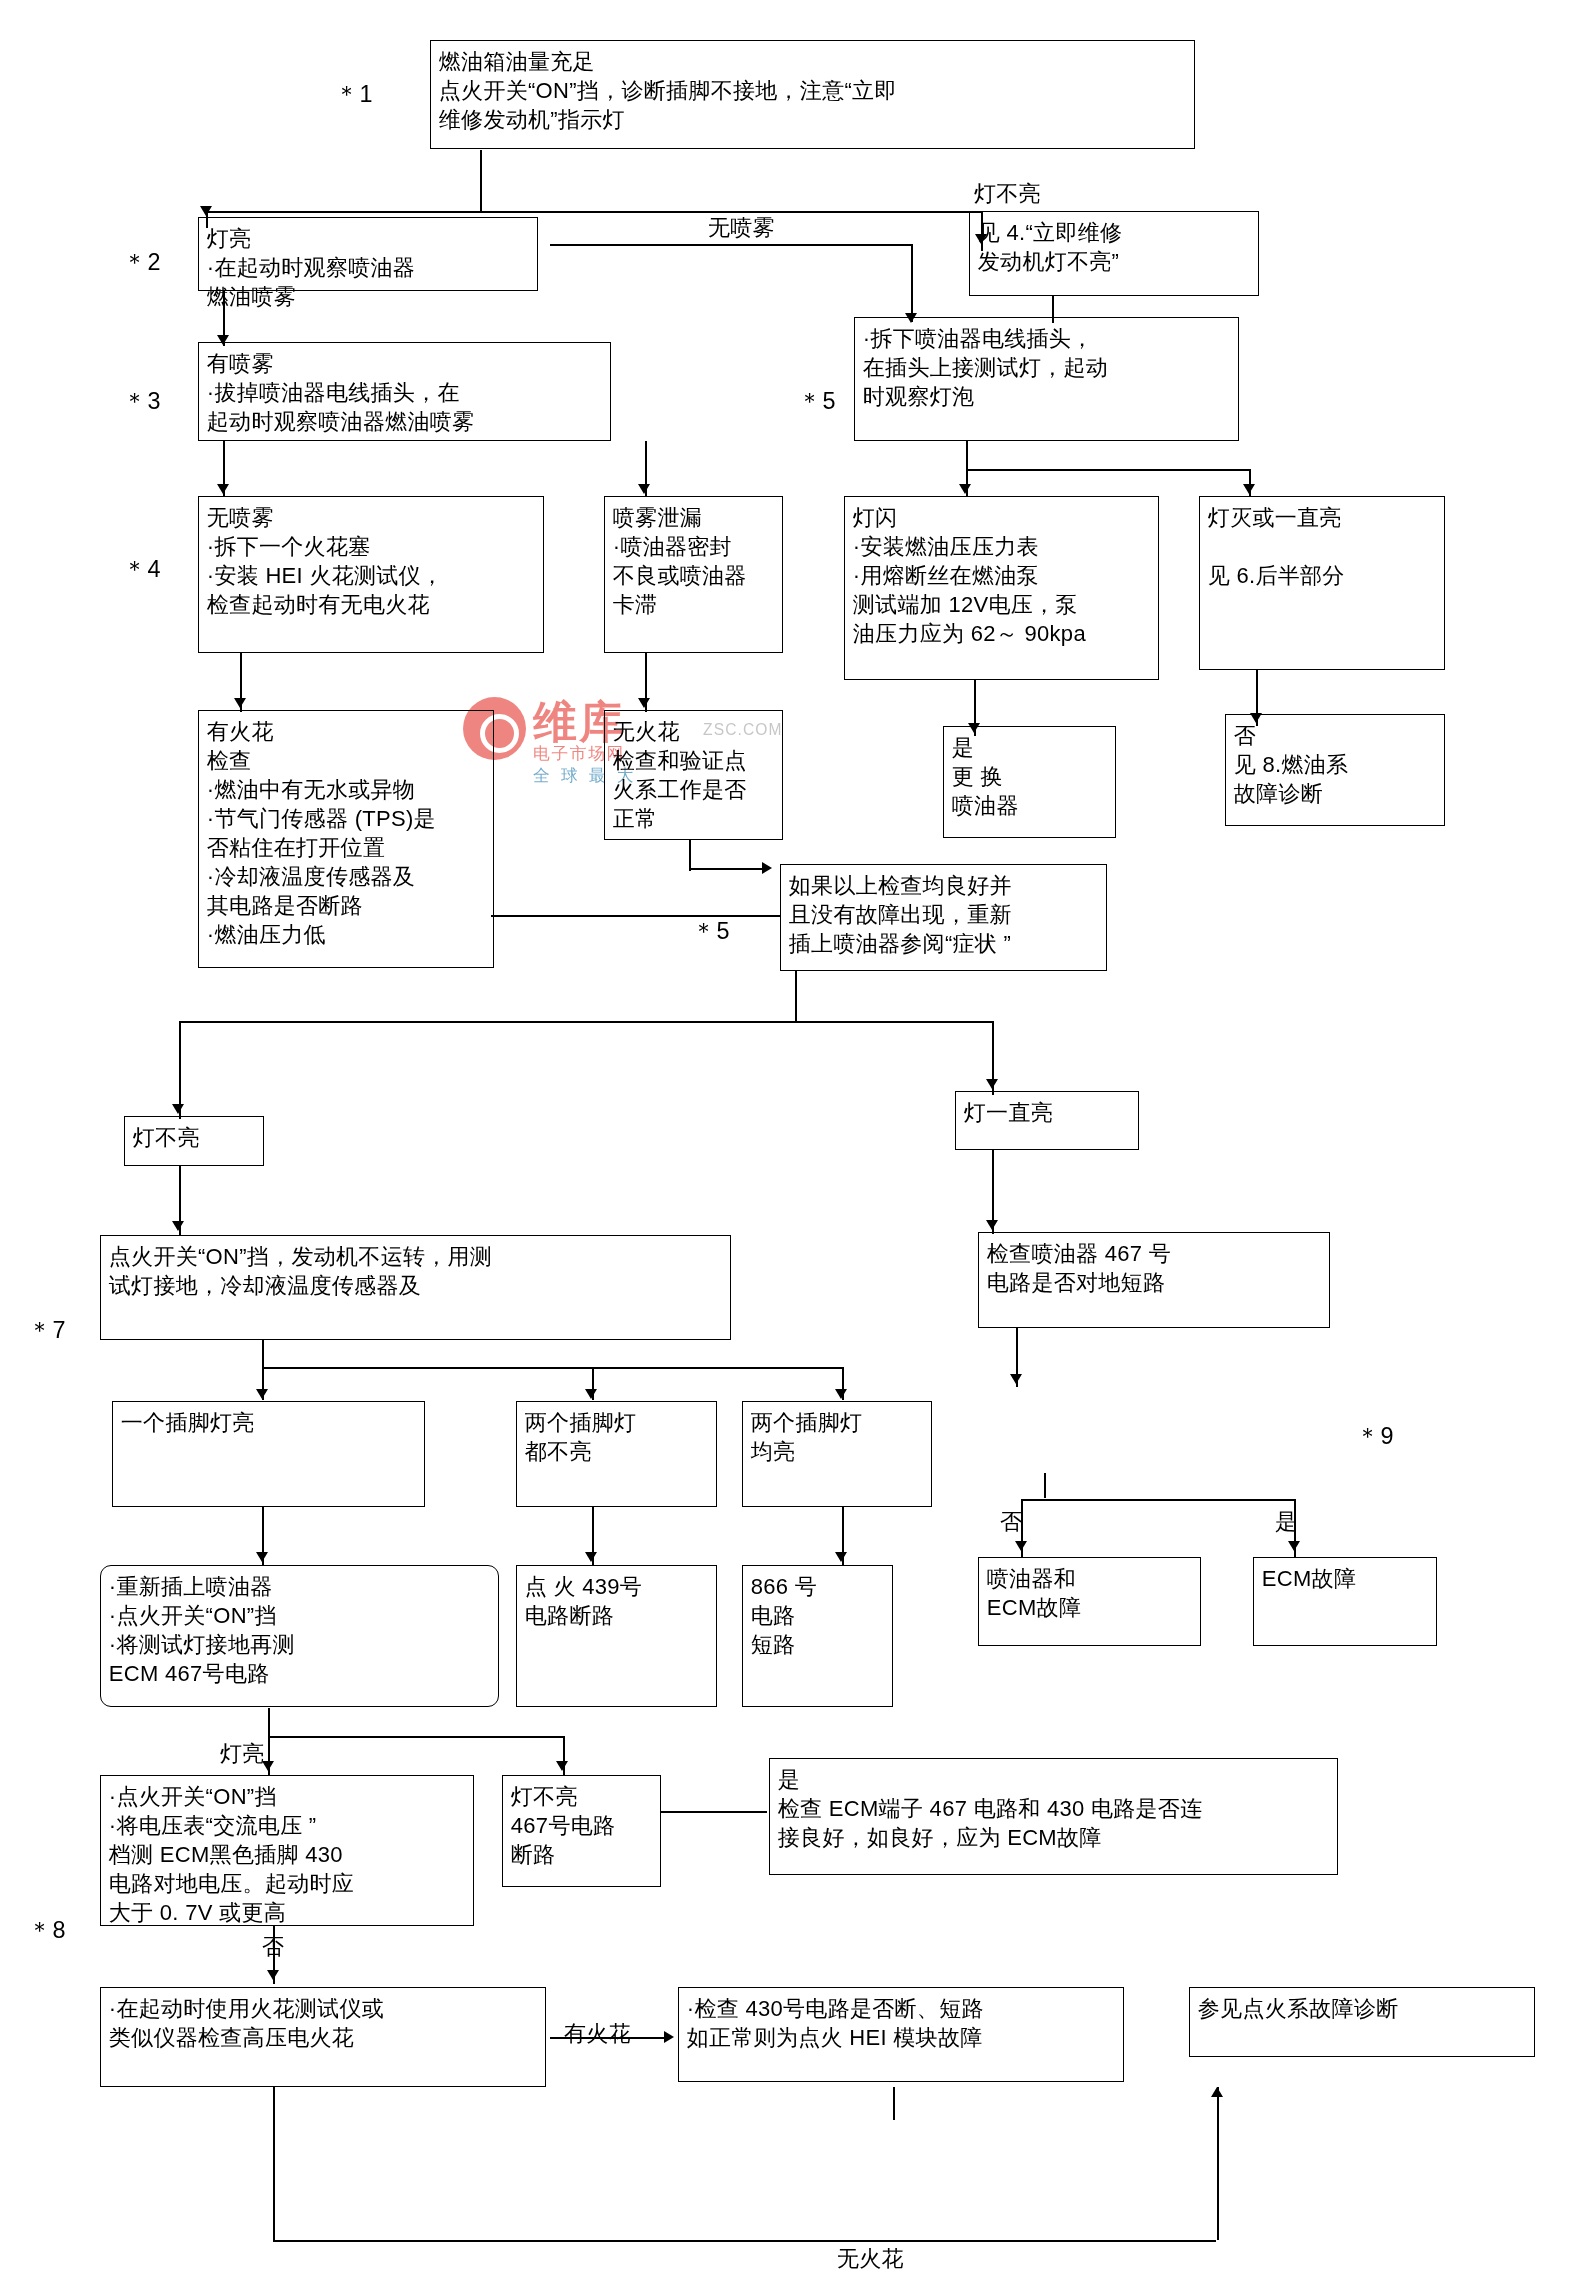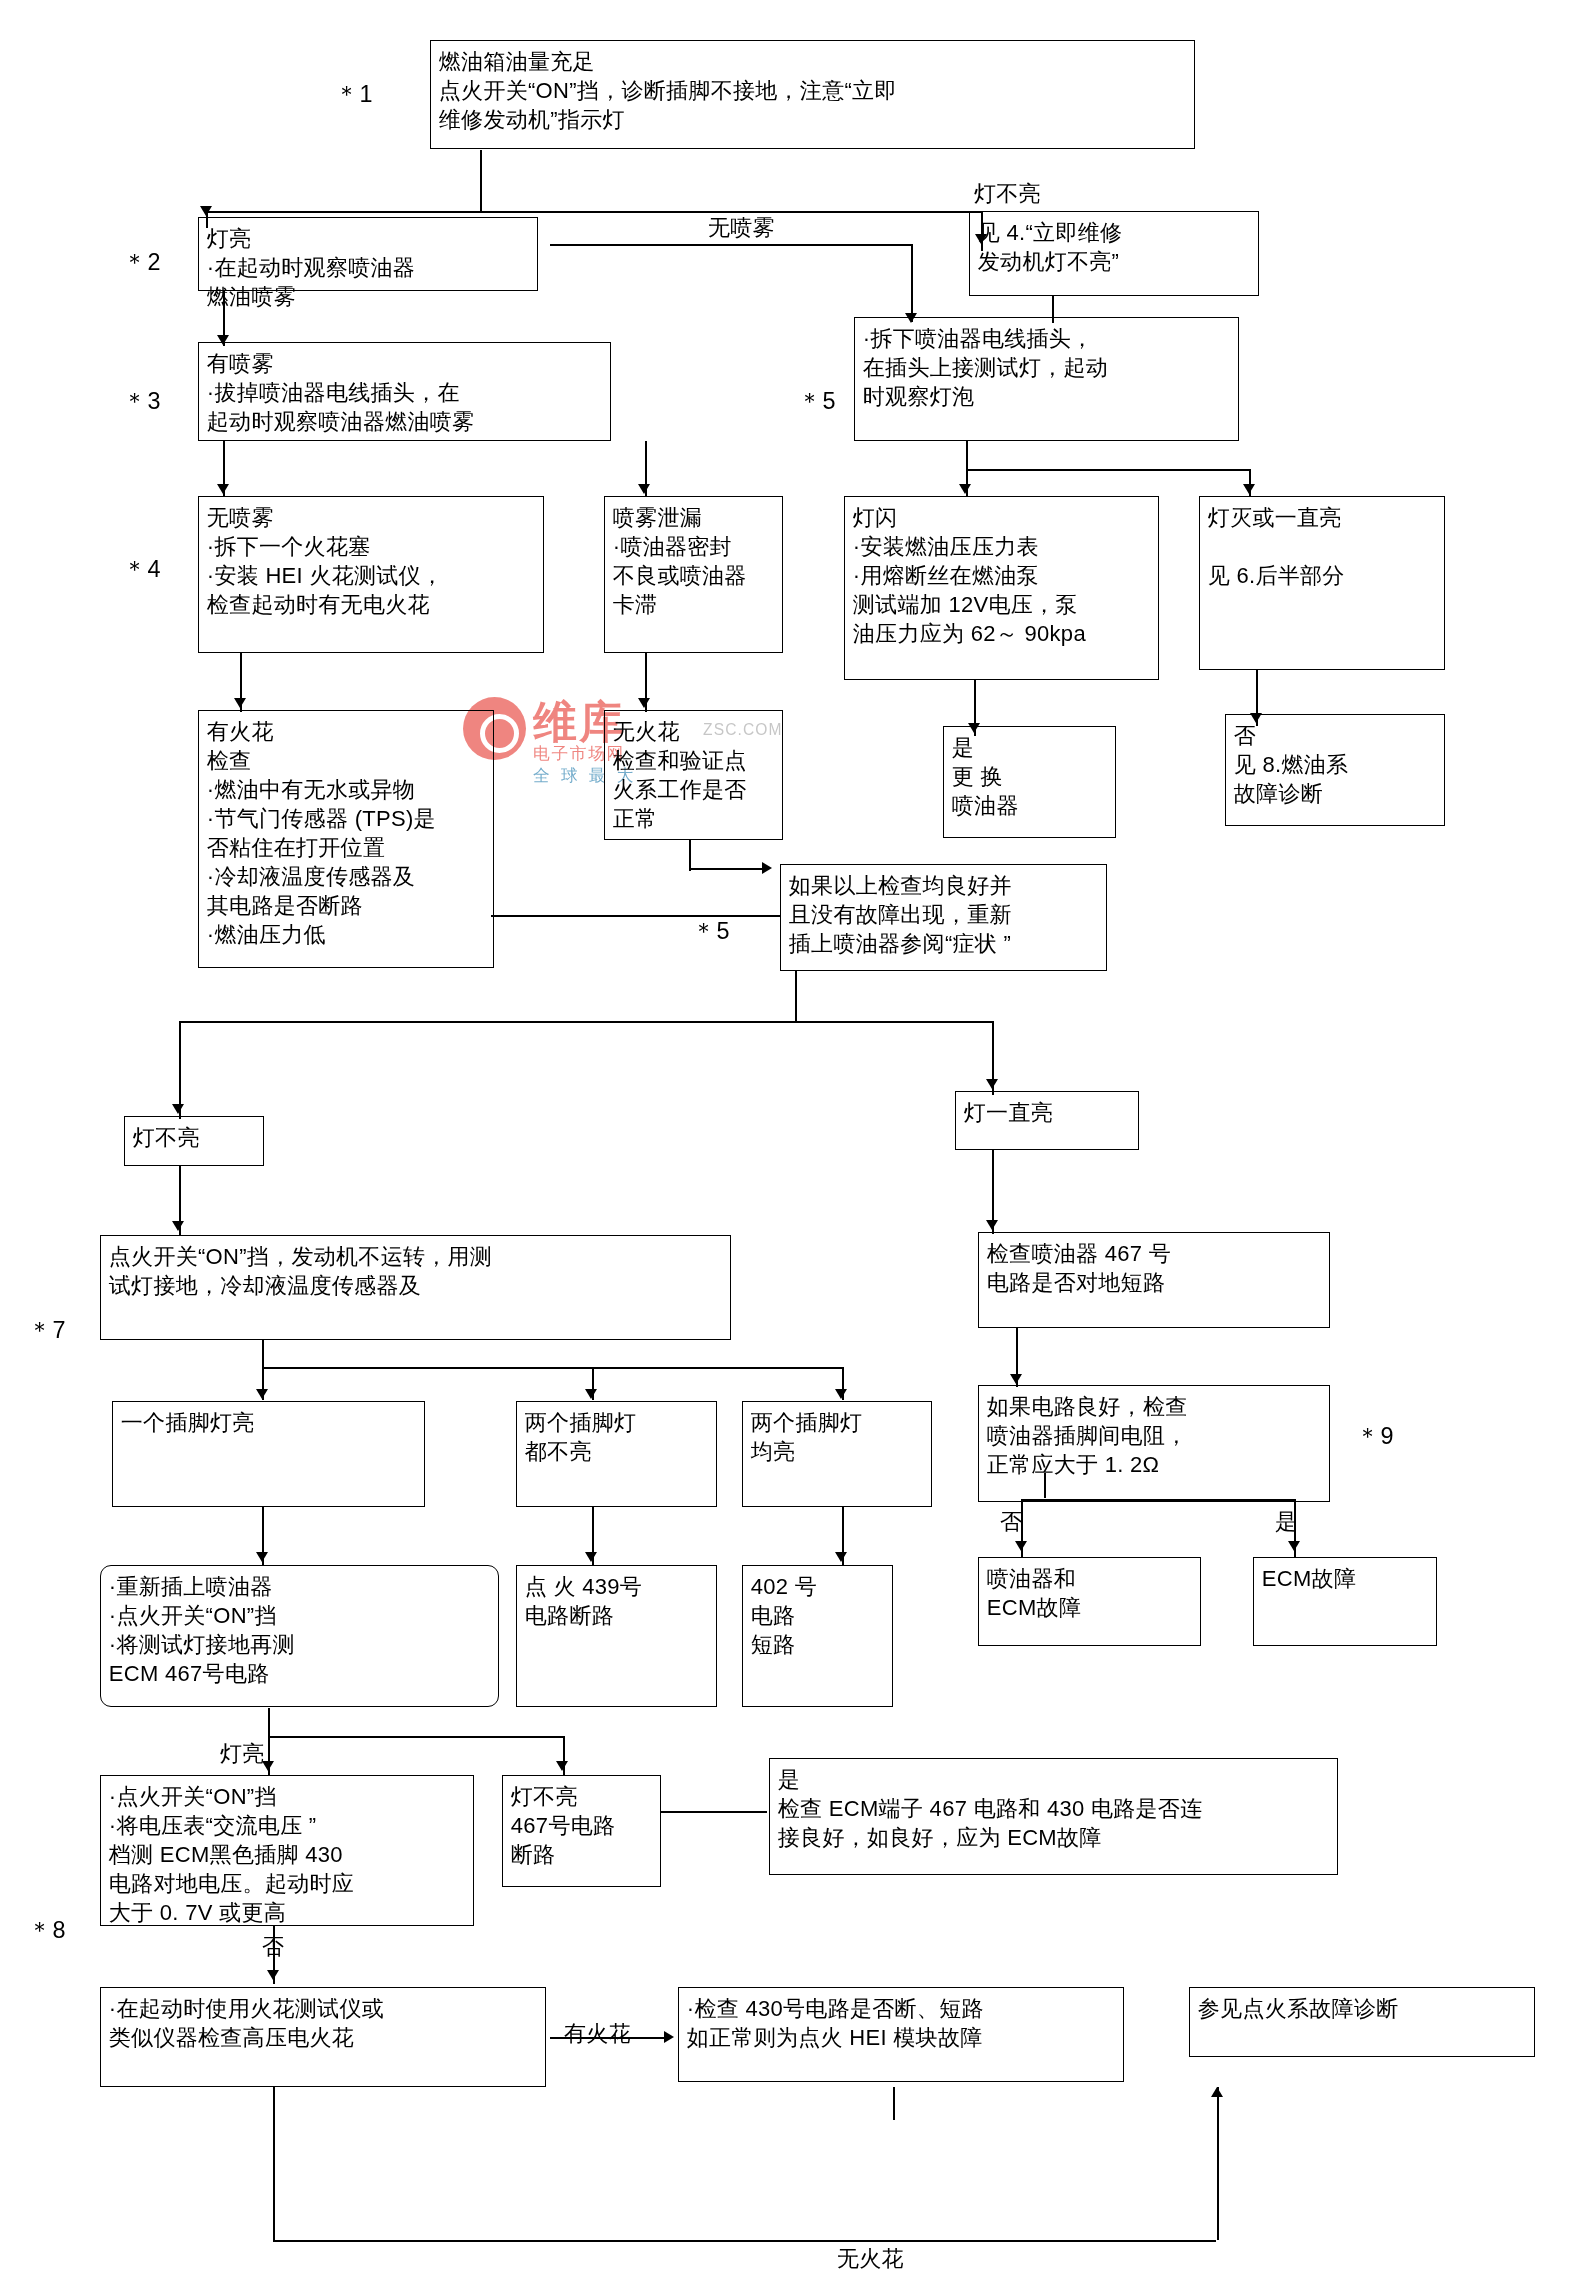--- a/index.html
+++ b/index.html
@@ -306,23 +306,20 @@
   <div class="box" style="left:124px;top:1116px;width:140px;height:50px;">灯不亮</div>
 
   <div class="box" style="left:955px;top:1091px;width:184px;height:59px;">灯一直亮</div>
 
   <div class="box" style="left:100px;top:1235px;width:631px;height:105px;">点火开关“ON”挡，发动机不运转，用测
 试灯接地，冷却液温度传感器及</div>
 
   <div class="box" style="left:978px;top:1232px;width:352px;height:96px;">检查喷油器 467 号
 电路是否对地短路</div>
 
-  <div class="box" style="left:978px;top:1385px;width:352px;height:117px;">如果电路良好，检查
-喷油器插脚间电阻，
-正常应大于 1. 2Ω</div>
 
   <div class="box" style="left:112px;top:1401px;width:313px;height:106px;">一个插脚灯亮</div>
 
   <div class="box" style="left:516px;top:1401px;width:201px;height:106px;">两个插脚灯
 都不亮</div>
 
   <div class="box" style="left:742px;top:1401px;width:190px;height:106px;">两个插脚灯
 均亮</div>
 
   <div class="box" style="left:978px;top:1557px;width:223px;height:89px;">喷油器和
@@ -331,21 +328,21 @@
   <div class="box" style="left:1253px;top:1557px;width:184px;height:89px;">ECM故障</div>
 
   <div class="box" style="left:100px;top:1565px;width:399px;height:142px;border-radius:11px;">·重新插上喷油器
 ·点火开关“ON”挡
 ·将测试灯接地再测
 ECM 467号电路</div>
 
   <div class="box" style="left:516px;top:1565px;width:201px;height:142px;">点 火  439号
 电路断路</div>
 
-  <div class="box" style="left:742px;top:1565px;width:151px;height:142px;">402 号
+  <div class="box" style="left:742px;top:1565px;width:151px;height:142px;">866 号
 电路
 短路</div>
 
   <div class="box" style="left:100px;top:1775px;width:374px;height:151px;">·点火开关“ON”挡
 ·将电压表“交流电压 ”
 档测 ECM黑色插脚 430
 电路对地电压。起动时应
 大于 0. 7V 或更高</div>
 
   <div class="box" style="left:502px;top:1775px;width:159px;height:112px;">灯不亮

